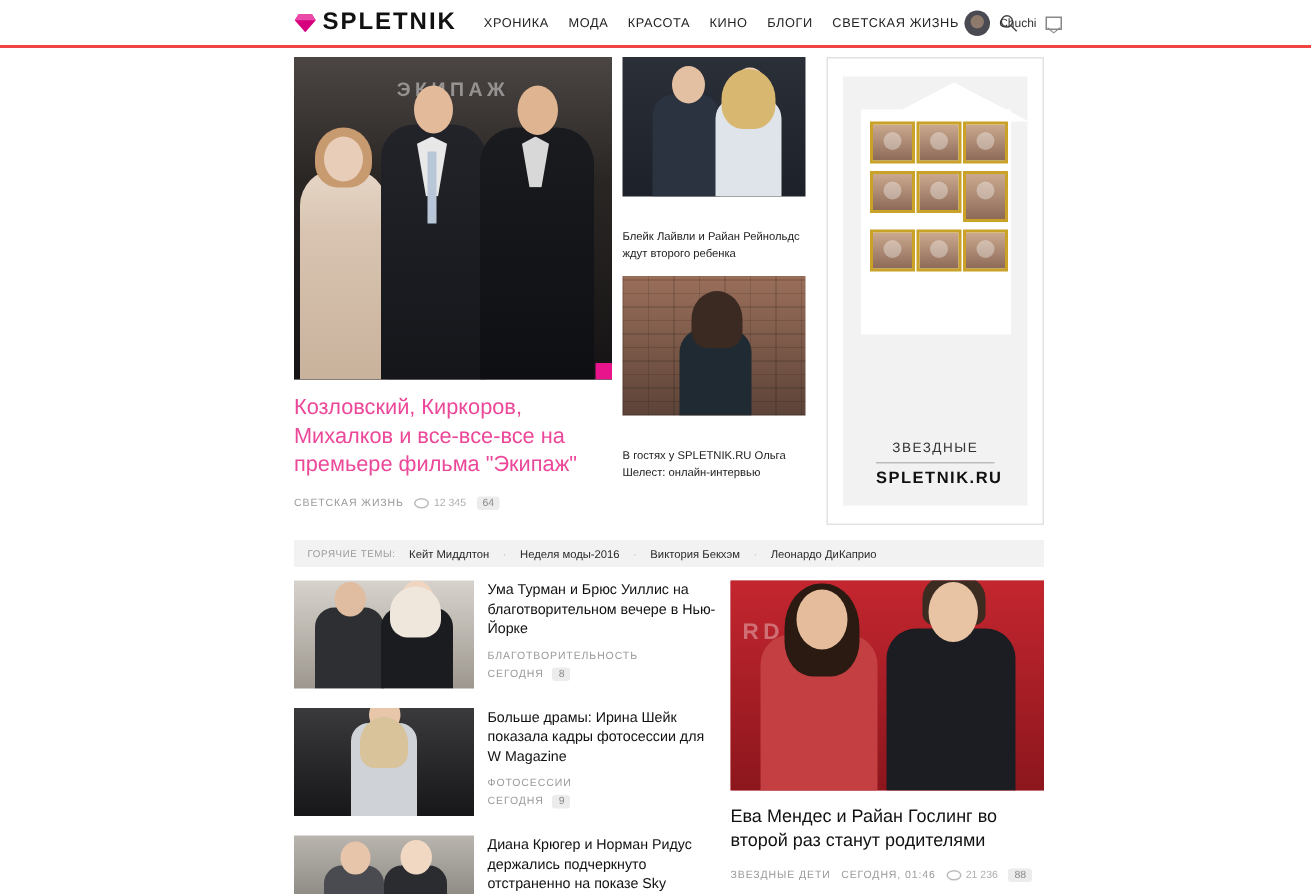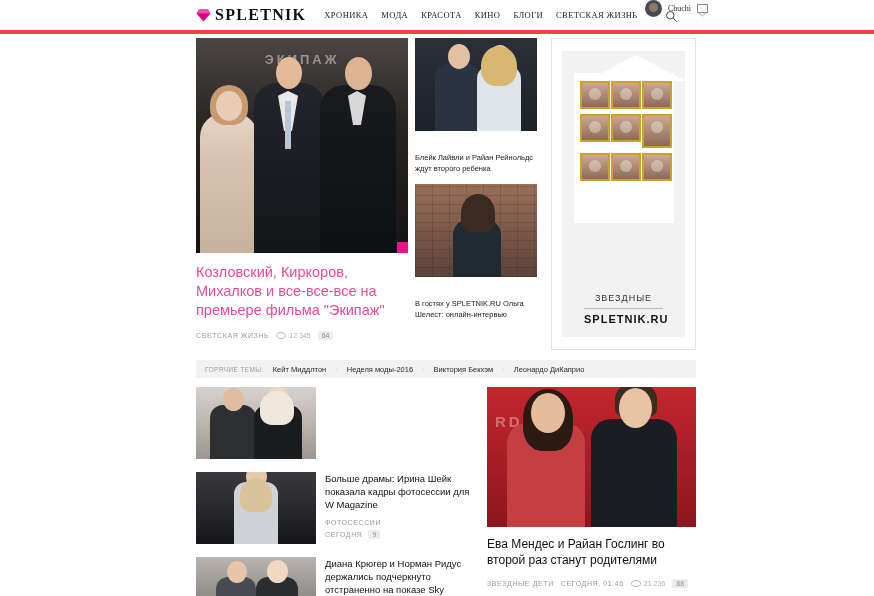--- a/index.html
+++ b/index.html
@@ -13,24 +13,24 @@
     overflow: hidden;
     font-family: "Liberation Sans", sans-serif;
     color: #222;
     position: relative;
   }
 
   
   .header {
     height: 30px;
     background: #ffffff;
-    border-bottom: 4px solid #ef4444;
-    display: flex;
-    position: relative;
-    font-family: Liberation Serif, serif;
+    border-bottom: 2px solid #ef4444;
+    display: flex;
+    align-items: center;
+    position: relative;
   }
   .logo-wrap {
     display: flex;
     align-items: center;
     margin-left: 196px;
   }
   .logo-gem {
     width: 15px;
     height: 13px;
     margin-right: 4px;
@@ -531,20 +531,30 @@
   <div class="lower">
 
     <div class="list-col">
 
       <div class="list-item">
         <div class="thumb t1">
           <span class="bman"></span>
             <span class="bwoman"></span>
             <span class="bh"></span>
         </div>
+        <div class="li-body">
+          <div class="li-title">Ума Турман и Брюс Уиллис на благотворительном вечере в Нью-Йорке</div>
+          <div class="li-meta">
+            <span class="rubric">БЛАГОТВОРИТЕЛЬНОСТЬ</span>
+          </div>
+          <div class="li-meta" style="margin-top:4px">
+            <span class="rubric">сегодня</span>
+            <span class="cbadge">8</span>
+          </div>
+        </div>
       </div>
 
       <div class="list-item">
         <div class="thumb t2">
           <span class="sp"></span>
             <span class="sh"></span>
         </div>
         <div class="li-body">
           <div class="li-title">Больше драмы: Ирина Шейк показала кадры фотосессии для W Magazine</div>
           <div class="li-meta">

